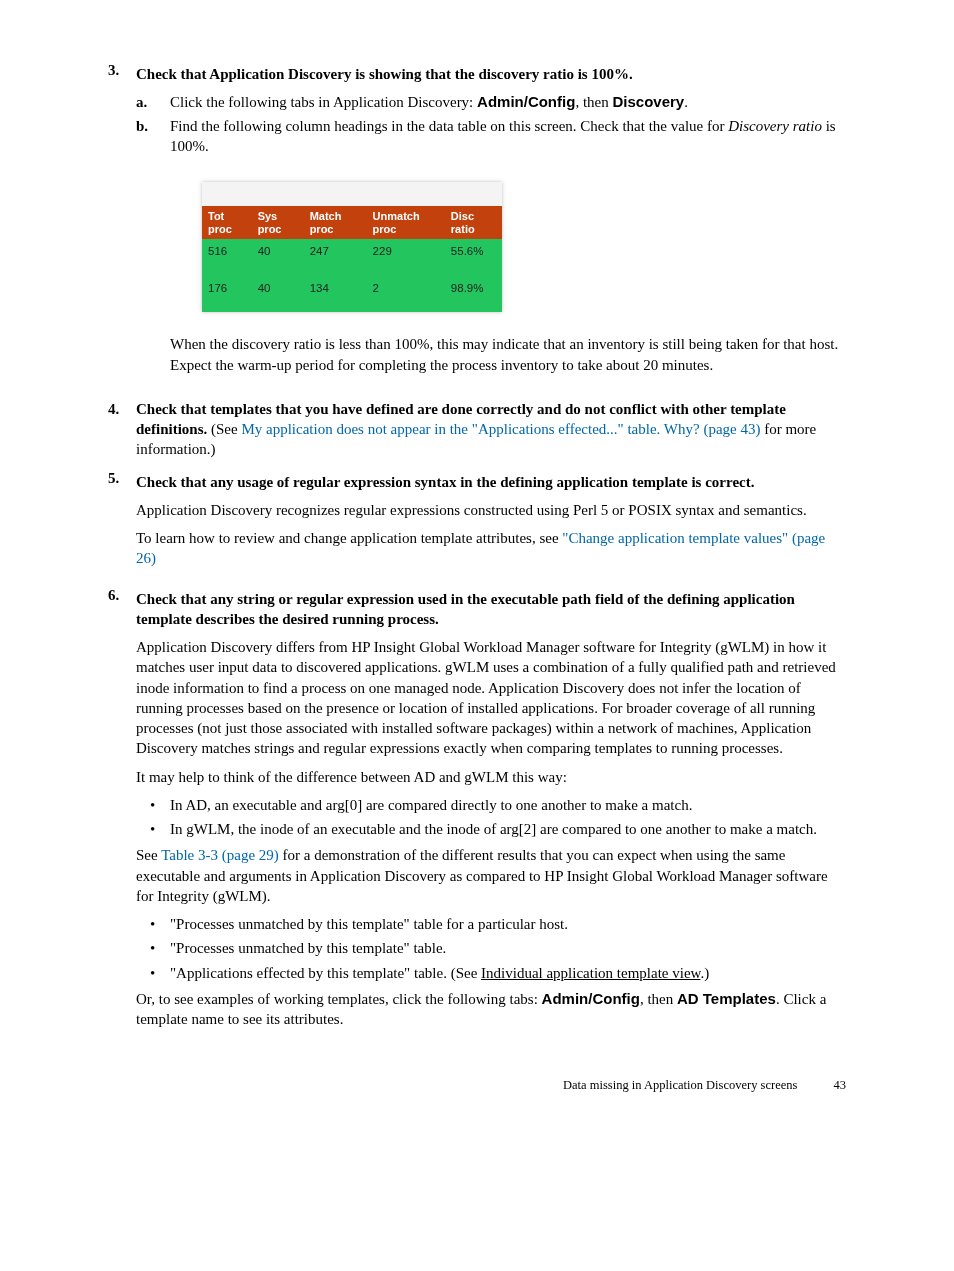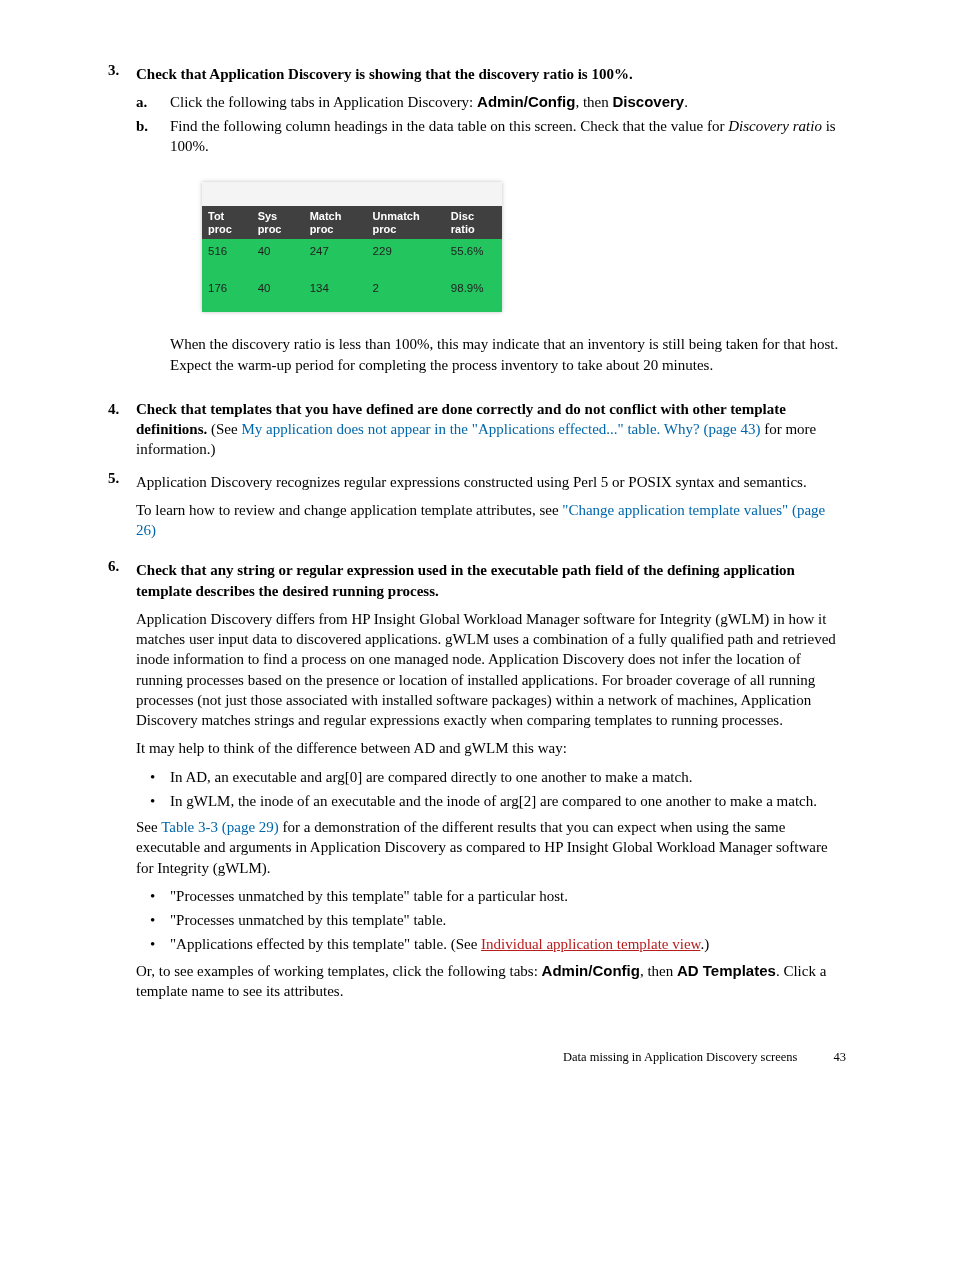--- a/index.html
+++ b/index.html
@@ -59,39 +59,39 @@
   }
   ul.bullets > li::before {
     content: "•";
     position: absolute;
     left: 14px;
     top: 0;
   }
   b, strong { font-weight: bold; }
   em, i { font-style: italic; }
   .link { color: #0066aa; }
-  .ulink { color: #b91c1c; text-decoration: underline; }
+  .ulink { color: #000000; text-decoration: underline; }
   p { margin: 4px 0 8px 0; }
   .tablewrap {
     margin: 26px 0 22px 32px;
     width: 300px;
     box-shadow: 0 0 4px rgba(0,0,0,0.25);
     font-family: Arial, Helvetica, sans-serif;
     font-size: 11.5px;
   }
   .tablewrap .pad {
     background: #f4f4f4;
     height: 24px;
   }
   table.data {
     border-collapse: collapse;
     width: 100%;
   }
   table.data th {
-    background: #404040;
+    background: #c2410c;
     color: #fff;
     font-weight: bold;
     text-align: left;
     padding: 4px 6px;
     font-size: 11px;
     line-height: 1.15;
   }
   table.data td {
     background: #22c55e;
     padding: 5px 6px 16px 6px;
@@ -169,20 +169,21 @@
   <li>
     <span class="num">4.</span>
     <div class="body">
       <b>Check that templates that you have defined are done correctly and do not conflict with other template definitions.</b><span> (See </span><span class="link">My application does not appear in the "Applications effected..." table. Why? (page 43)</span><span> for more information.)</span>
     </div>
   </li>
 
   <li>
     <span class="num">5.</span>
     <div class="body">
+      <p><b>Check that any usage of regular expression syntax in the defining application template is correct.</b></p>
       <p>Application Discovery recognizes regular expressions constructed using Perl 5 or POSIX syntax and semantics.</p>
       <p>
         <span>To learn how to review and change application template attributes, see </span><span class="link">"Change application template values" (page 26)</span>
       </p>
     </div>
   </li>
 
   <li>
     <span class="num">6.</span>
     <div class="body">

